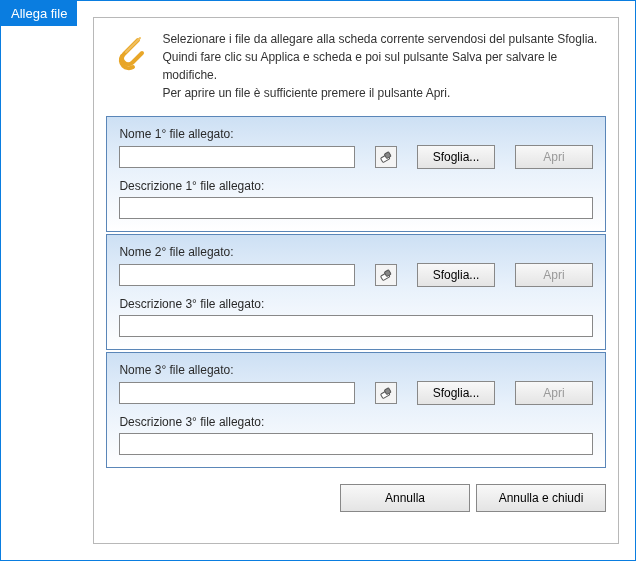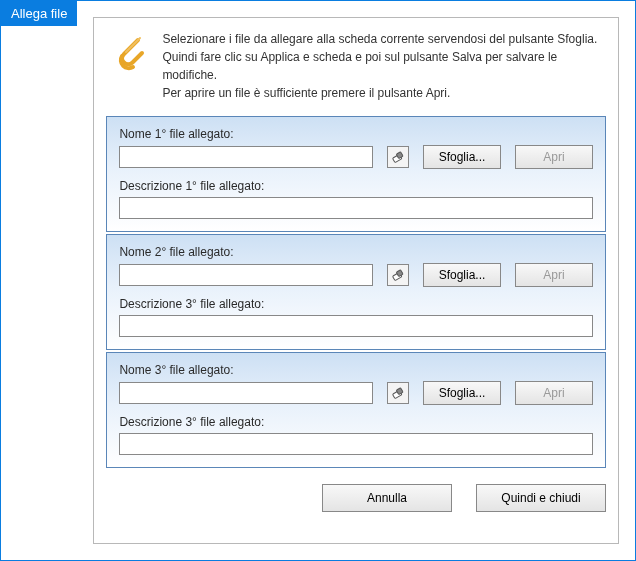--- a/index.html
+++ b/index.html
@@ -62,21 +62,21 @@
     margin-bottom: 2px;
   }
   .file-label {
     color: #2a2a2a;
     font-size: 12px;
     margin-bottom: 4px;
   }
   .file-row {
     display: flex;
     align-items: center;
-    gap: 14px;
+    gap: 20px;
     margin-bottom: 10px;
     justify-content: center;
   }
   .text-input {
     border: 1px solid #888;
     background: #fff;
     height: 22px;
     padding: 2px 4px;
     font-size: 12px;
     font-family: inherit;
@@ -106,21 +106,21 @@
     color: #9a9a9a;
     cursor: default;
   }
   .desc-input {
     width: 100%;
     height: 22px;
   }
   .footer {
     display: flex;
     justify-content: flex-end;
-    gap: 24px;
+    gap: 6px;
     padding-top: 14px;
   }
   .footer .btn {
     min-width: 130px;
     height: 28px;
   }
 </style>
 </head>
 <body>
 
@@ -192,18 +192,18 @@
           </div>
           <button class="btn">Sfoglia...</button>
           <button class="btn" disabled="">Apri</button>
         </div>
         <div class="file-label">Descrizione 3° file allegato:</div>
         <input class="text-input desc-input" type="text" value="" style="">
       </div>
 
       <div class="footer">
         <button class="btn">Annulla</button>
-        <button class="btn">Quindi e chiudi</button>
+        <button class="btn">Annulla e chiudi</button>
       </div>
 
     </div>
   </div>
 </div>
 
 </body></html>

